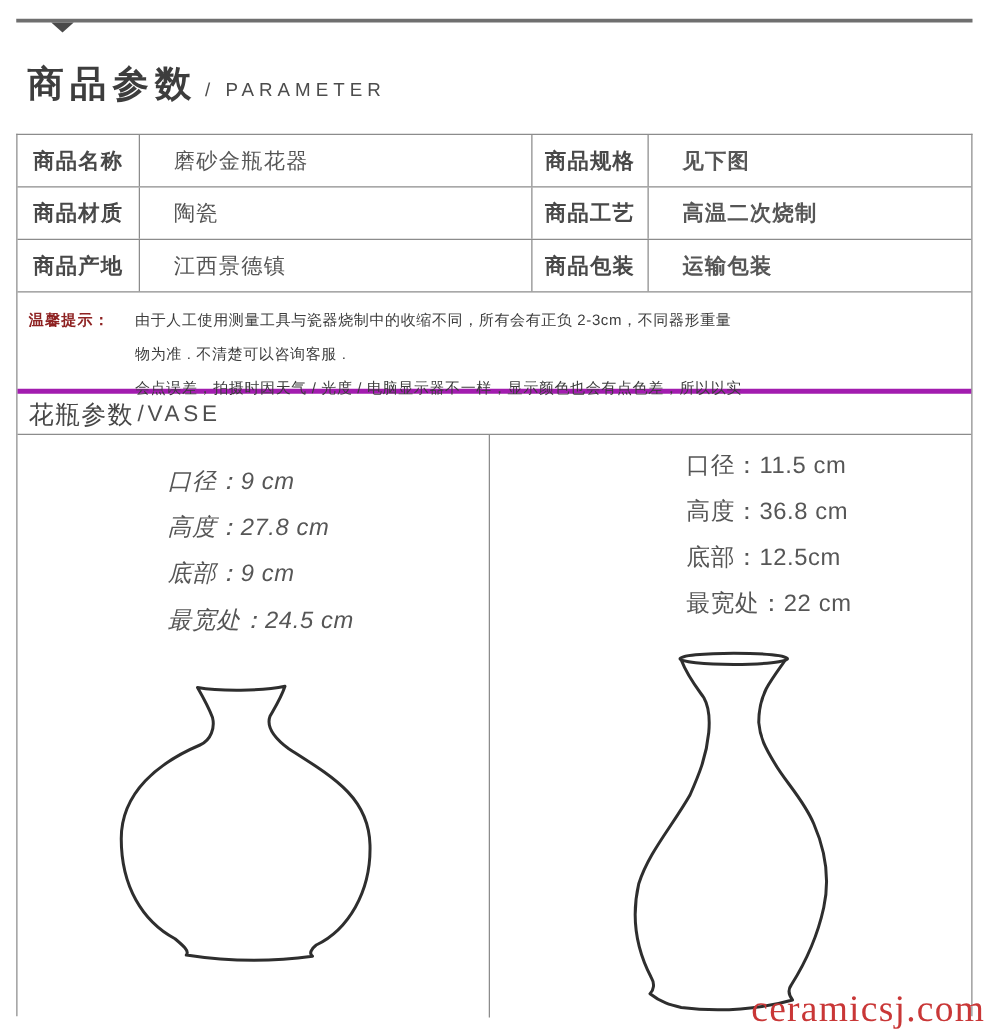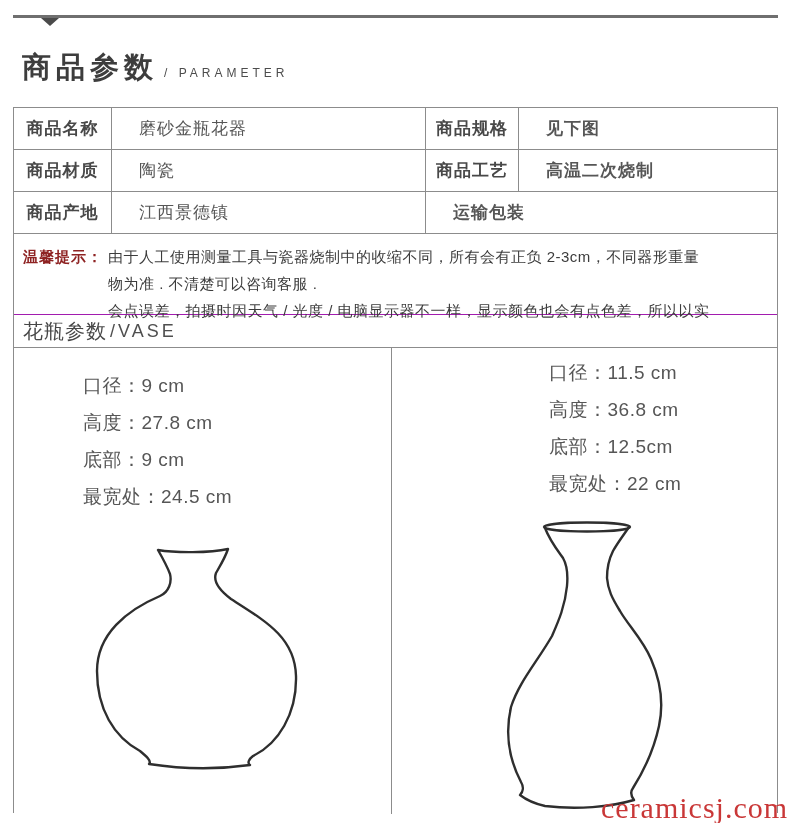--- a/index.html
+++ b/index.html
@@ -10,47 +10,47 @@
   .page{position:absolute;inset:0;}
 
   
   .top-rule{position:absolute;left:13px;top:15px;width:765px;height:3px;background:#6f6f6f;}
   .top-arrow{position:absolute;left:41px;top:18px;width:0;height:0;
     border-left:9px solid transparent;border-right:9px solid transparent;border-top:8px solid #4a4a4a;}
 
   
   .page-title{position:absolute;left:22px;top:48px;margin:0;display:flex;align-items:baseline;
     font-size:29px;font-weight:700;color:#3d3d3d;letter-spacing:5px;}
-  .title-en{font-size:12px;font-weight:400;color:#4c4c4c;letter-spacing:4px;margin-left:6px;white-space:pre;}
+  .title-en{font-size:15px;font-weight:400;color:#4c4c4c;letter-spacing:4px;margin-left:6px;white-space:pre;}
 
   
   .sheet{position:absolute;left:13px;top:107px;width:765px;height:706px;box-sizing:border-box;
     border:1px solid #8c8c8c;border-bottom:none;background:transparent;}
 
   .spec-row{display:flex;height:42px;border-bottom:1px solid #8c8c8c;box-sizing:border-box;}
   .cell{box-sizing:border-box;display:flex;align-items:center;font-size:17px;height:100%;}
   .cell.th{justify-content:center;font-weight:700;color:#484848;border-right:1px solid #8c8c8c;letter-spacing:1px;}
   .cell.td{padding-left:27px;color:#565656;letter-spacing:1px;}
   .c1{width:98px;} .c2{width:314px;border-right:1px solid #8c8c8c;} .c3{width:93px;} .c4{flex:1;font-weight:bold;}
 
-  .notice{height:81px;border-bottom:1px solid #a21caf;box-sizing:border-box;position:relative;
-    padding:9px 14px 0 94px;font-size:15px;color:#3c3c3c;line-height:27px;letter-spacing:0.5px;}
+  .notice{height:81px;border-bottom:4px solid #a21caf;box-sizing:border-box;position:relative;
+    padding:9px 14px 0 94px;font-size:12px;color:#3c3c3c;line-height:27px;letter-spacing:0.5px;}
   .notice-label{position:absolute;left:9px;top:9px;font-weight:700;color:#8e2222;letter-spacing:1px;}
 
   .vase-heading{height:33px;border-bottom:1px solid #8c8c8c;box-sizing:border-box;display:flex;
     align-items:center;padding-left:9px;color:#474747;}
   .vh-cn{font-size:20px;letter-spacing:1px;}
   .vh-en{font-size:18px;letter-spacing:3px;margin-left:3px;color:#4f4f4f;}
 
   .panels{display:flex;height:466px;}
   .panel-left{width:378px;border-right:1px solid #8c8c8c;box-sizing:border-box;}
   .panel-right{flex:1;}
   .measures{font-size:19px;color:#565656;letter-spacing:0.5px;}
   .measures .measure-line{height:37px;line-height:37px;}
-  .measures-left{padding-top:19px;margin-left:69px;}
+  .measures-left{padding-top:19px;margin-left:120px;font-style:italic;}
   .measures-right{padding-top:6px;margin-left:157px;}
 
   
   .vase-art{position:absolute;left:0;top:0;width:790px;height:823px;pointer-events:none;}
   .vase-art path,.vase-art ellipse{fill:none;stroke:#2e2e2e;stroke-width:2.4;stroke-linejoin:round;stroke-linecap:round;}
 
   .watermark{position:absolute;left:601px;top:791px;font-family:"Liberation Serif","DejaVu Serif",serif;
     font-size:30px;color:#c93737;letter-spacing:1px;white-space:nowrap;}
 </style>
 </head>
@@ -76,20 +76,21 @@
     </div>
     <div class="spec-row">
       <div class="cell th c1">商品材质</div>
       <div class="cell td c2">陶瓷</div>
       <div class="cell th c3">商品工艺</div>
       <div class="cell td c4">高温二次烧制</div>
     </div>
     <div class="spec-row">
       <div class="cell th c1">商品产地</div>
       <div class="cell td c2">江西景德镇</div>
+      <div class="cell th c3">商品包装</div>
       <div class="cell td c4">运输包装</div>
     </div>
 
     <div class="notice">
       <span class="notice-label">温馨提示：</span>
       <div class="notice-line">由于人工使用测量工具与瓷器烧制中的收缩不同，所有会有正负 2-3cm，不同器形重量</div>
       <div class="notice-line">物为准 . 不清楚可以咨询客服 .</div>
       <div class="notice-line">会点误差，拍摄时因天气 / 光度 / 电脑显示器不一样，显示颜色也会有点色差，所以以实</div>
     </div>
 

